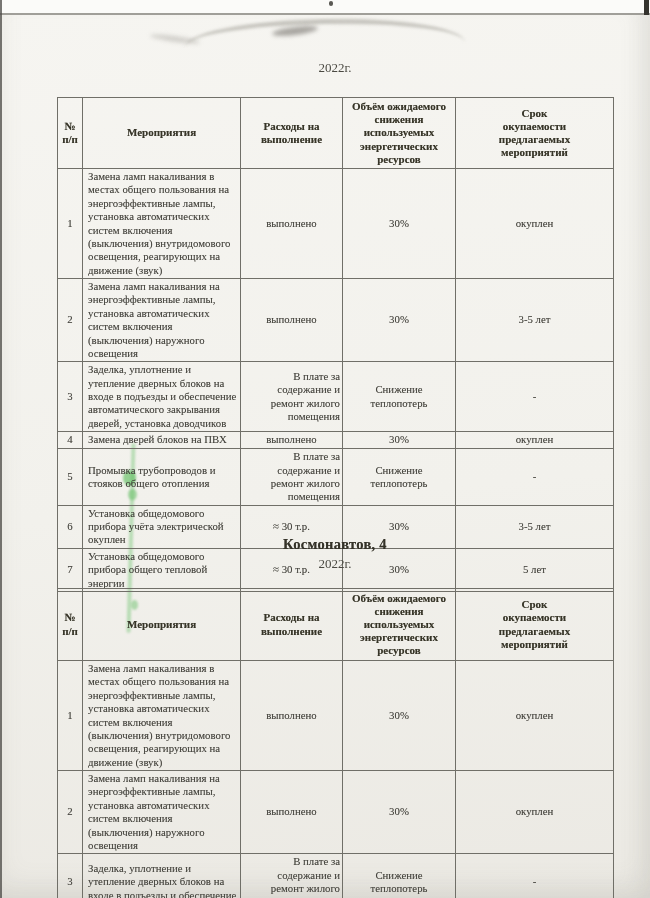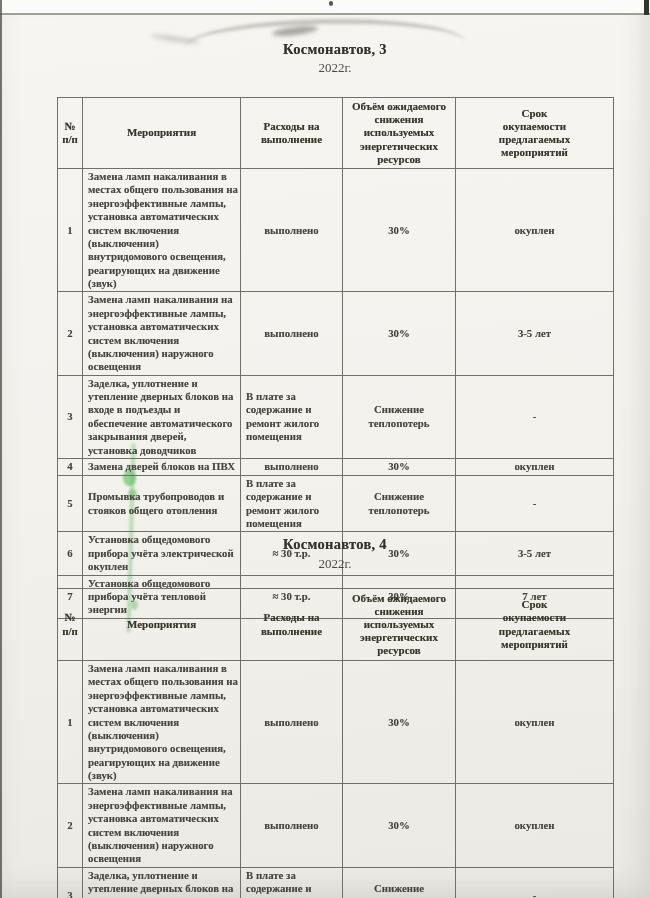--- a/index.html
+++ b/index.html
@@ -32,49 +32,48 @@
   .green-dot-c{position:absolute;left:131px;top:600px;width:7px;height:10px;background:rgba(110,194,110,.5);
     border-radius:50%;filter:blur(1.2px);}
   
   .doc-title{position:absolute;left:57px;width:556px;text-align:center;font-weight:bold;font-size:14.5px;
     color:#343228;letter-spacing:.3px;text-shadow:0 0 .5px rgba(52,50,40,.55);}
   .doc-year{position:absolute;left:57px;width:556px;text-align:center;font-size:13px;color:#4a4942;}
   #t1-title{top:41px}#t1-year{top:60px}#t2-title{top:536px}#t2-year{top:556px}
   
   .meas-table{position:absolute;left:57px;width:556px;border-collapse:collapse;table-layout:fixed;}
   #table1{top:97px}#table2{top:588px}
-  .meas-table th,.meas-table td{border:1px solid #706f68;font-weight:bold;}
+  .meas-table th,.meas-table td{border:1px solid #706f68;}
   .meas-table th{font-size:11px;font-weight:bold;line-height:1.2;white-space:pre-line;text-align:center;
     vertical-align:middle;color:#373528;padding:2px 2px;text-shadow:0 0 .4px rgba(55,53,40,.5);}
   .meas-table td{font-size:10.8px;line-height:1.24;vertical-align:middle;padding:1px 3px;color:#45443e;
     text-shadow:0 0 .3px rgba(70,68,60,.4);}
   td.num{text-align:center;padding:1px 1px;}
   td.measure{text-align:left;padding:1px 2px 1px 5px;}
   td.center{text-align:center;}
-  td.costleft{text-align:left;padding:1px 2px 1px 5px;}
+  td.costleft{text-align:right;padding:1px 2px 1px 5px;}
 </style>
 </head>
 <body>
 
 <div class="page">
 
   <div class="scan-top-strip"></div>
   <div class="scan-top-line"></div>
   <div class="scan-corner-bar"></div>
   <div class="scan-left-line"></div>
   <div class="scan-speck"></div>
   <div class="smudge-arc"></div>
   <div class="smudge-blob"></div>
   <div class="smudge-tail"></div>
   <div class="green-streak"></div>
   <div class="green-dot-a"></div>
   <div class="green-dot-b"></div>
   <div class="green-dot-c"></div>
 
-  <div class="doc-title" id="t1-title">Космонавтов, 3</div>
   <div class="doc-year" id="t1-year">2022г.</div>
 
   <table class="meas-table" id="table1">
     <colgroup>
         <col style="width:25px">
         <col style="width:158px">
         <col style="width:102px">
         <col style="width:113px">
         <col style="width:158px">
       </colgroup>
@@ -132,24 +131,24 @@
     </tr>
     <tr style="height:42px">
       <td class="num">6</td>
       <td class="measure">Установка общедомового прибора учёта электрической окуплен</td>
       <td class="center">≈ 30 т.р.</td>
       <td class="center">30%</td>
       <td class="center">3-5 лет</td>
     </tr>
     <tr style="height:30px">
       <td class="num">7</td>
-      <td class="measure">Установка общедомового прибора учёта тепловой энергии</td>
+      <td class="measure">Установка общедомового прибора общего тепловой энергии</td>
       <td class="center">≈ 30 т.р.</td>
       <td class="center">30%</td>
-      <td class="center">7 лет</td>
+      <td class="center">5 лет</td>
     </tr>
   </tbody>
     </table>
 
   <div class="doc-title" id="t2-title">Космонавтов, 4</div>
   <div class="doc-year" id="t2-year">2022г.</div>
 
   <table class="meas-table" id="table2">
     <colgroup>
         <col style="width:25px">

